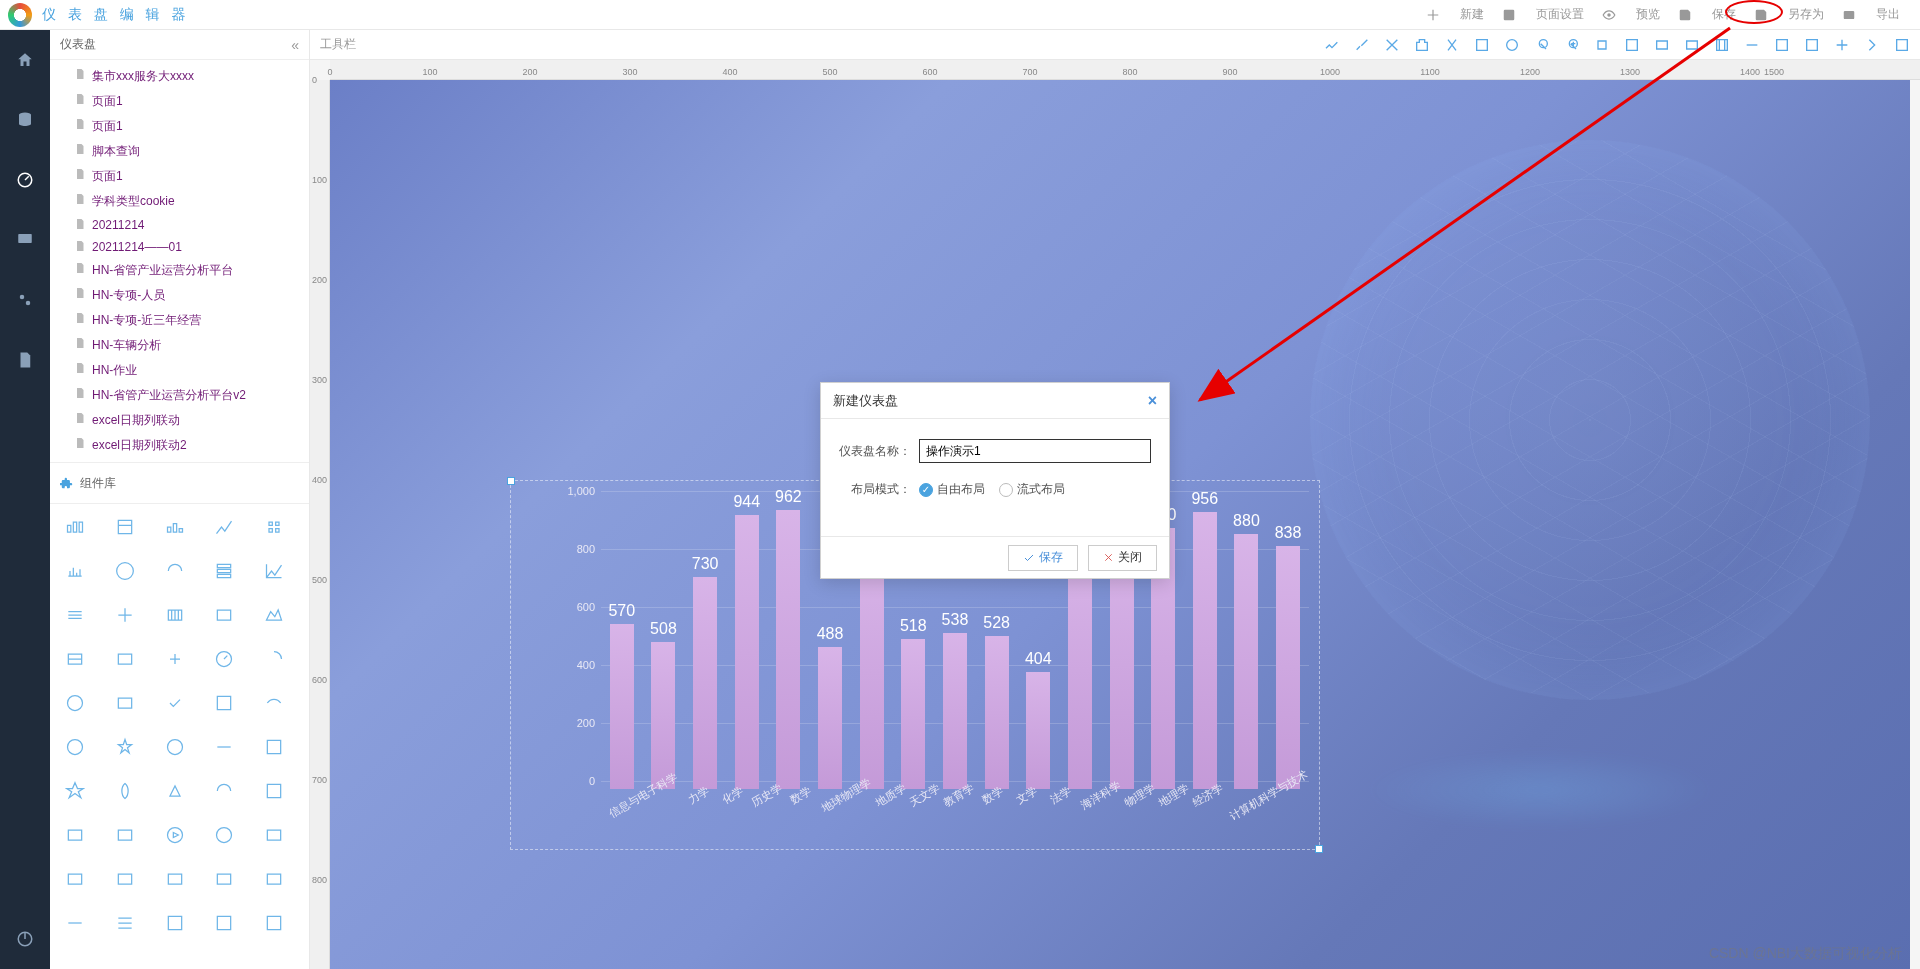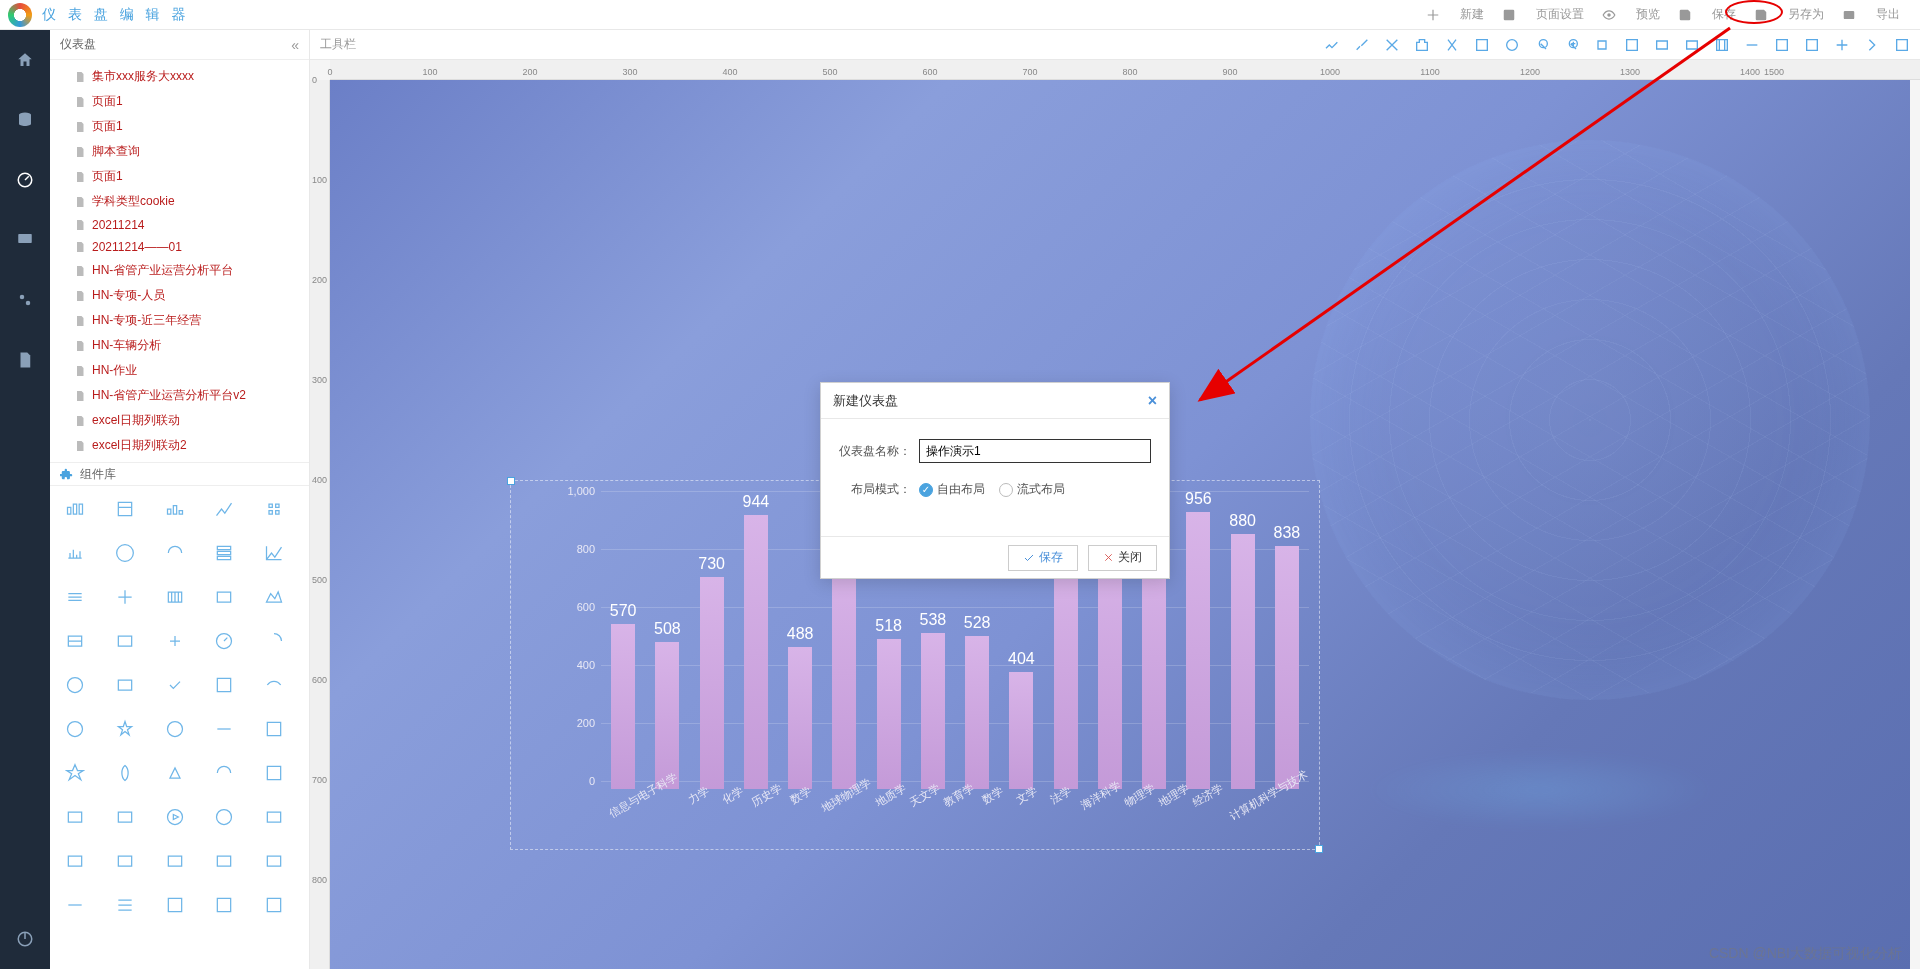--- a/index.html
+++ b/index.html
@@ -47,26 +47,26 @@
 }
 .panel-section-header {
   height: 30px; display: flex; align-items: center; padding: 0 10px;
   color: #666; font-size: 12px; border-bottom: 1px solid #eee;
 }
 .panel-section-header .collapse { margin-left: auto; color: #999; cursor: pointer; font-size: 14px; }
 .tree {
   flex: 0 0 auto; overflow: hidden; padding: 4px 0;
 }
 .tree-item {
-  display: flex; align-items: center; gap: 6px;
-  padding: 4px 10px 4px 24px; color: #b91c1c; font-size: 12px; cursor: pointer;
+  display: flex; gap: 6px;
+  padding: 4px 10px 4px 24px; color: #701a75; font-size: 12px; cursor: pointer;
 }
 .tree-item svg { width: 12px; height: 12px; fill: #bbb; flex-shrink: 0; }
 .comp-header {
-  height: 24px; display: flex; align-items: center; padding: 0 10px;
+  height: 42px; display: flex; align-items: center; padding: 0 10px;
   color: #666; font-size: 12px; border-top: 1px solid #eee; border-bottom: 1px solid #eee;
 }
 .comp-header svg { width: 14px; height: 14px; fill: #4aa3df; margin-right: 6px; }
 .comp-grid {
   flex: 1; overflow-y: auto; padding: 10px;
   display: grid; grid-template-columns: repeat(5, 1fr); gap: 18px 10px;
   align-content: start;
 }
 .comp-cell {
   width: 30px; height: 26px; display: flex; align-items: center; justify-content: center;
@@ -778,20 +778,24 @@
             </div>
             <div class="bar-col">
               <div class="bar-val">730</div>
               <div class="bar" style="height: 211.7px;"></div>
             </div>
             <div class="bar-col">
               <div class="bar-val">944</div>
               <div class="bar" style="height: 273.76px;"></div>
             </div>
             <div class="bar-col">
+              <div class="bar-val">962</div>
+              <div class="bar" style="height: 278.98px;"></div>
+            </div>
+            <div class="bar-col">
               <div class="bar-val">488</div>
               <div class="bar" style="height: 141.52px;"></div>
             </div>
             <div class="bar-col">
               <div class="bar-val">806</div>
               <div class="bar" style="height: 233.74px;"></div>
             </div>
             <div class="bar-col">
               <div class="bar-val">518</div>
               <div class="bar" style="height: 150.22px;"></div>

